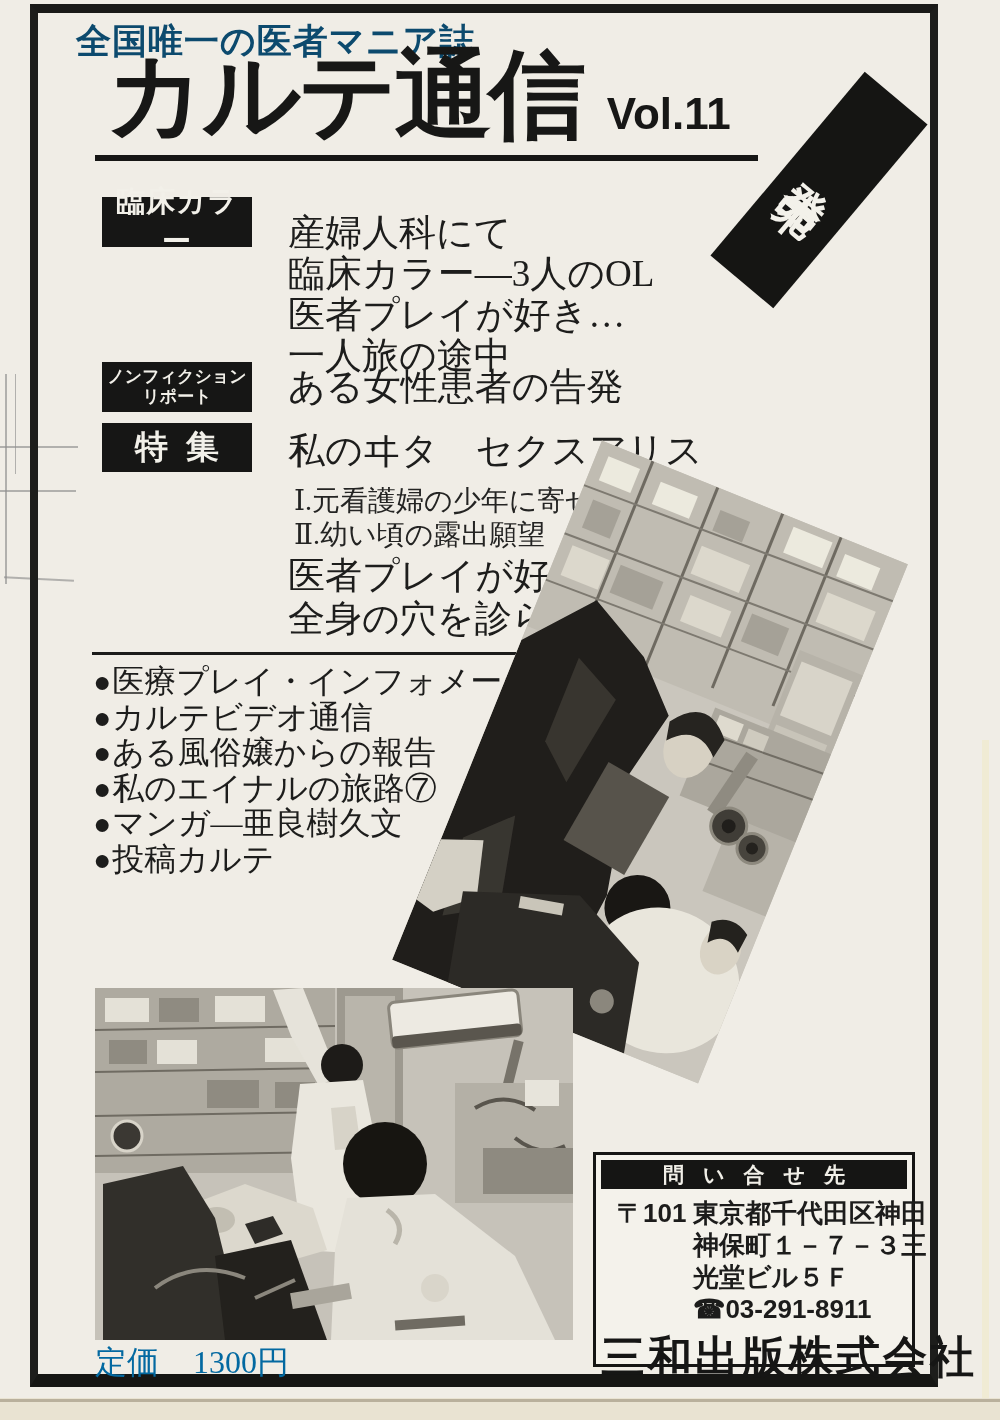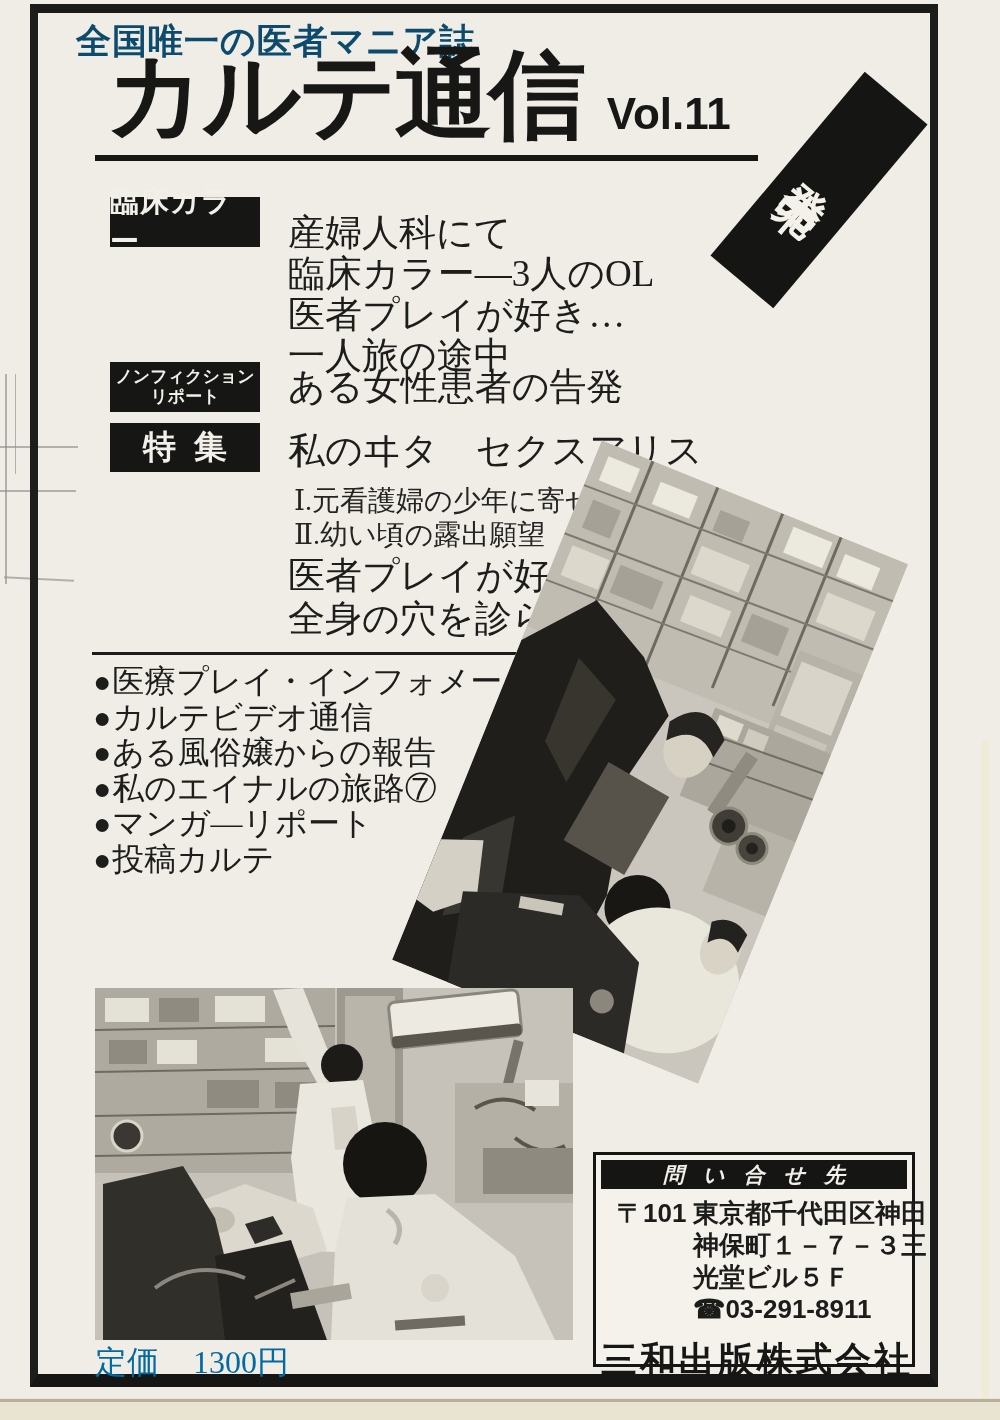--- a/index.html
+++ b/index.html
@@ -18,21 +18,21 @@
   .title-main{font-size:97px;font-weight:900;letter-spacing:-3px;line-height:1.02;color:#171716;}
   .title-vol{font-size:44px;font-weight:800;margin-left:24px;padding-bottom:6px;color:#171716;}
   .title-underline{left:95px;top:155px;width:663px;height:6px;background:#161615;}
 
   .banner{left:778px;top:70px;width:82px;height:240px;background:#151513;transform:rotate(40deg);
           display:flex;align-items:center;justify-content:center;}
   .banner span{writing-mode:vertical-rl;text-orientation:upright;font-size:45px;font-weight:900;
           color:#f3f1ea;letter-spacing:6px;line-height:1;}
 
   .seclabel{left:102px;width:150px;background:#161615;color:#f2f0e9;display:flex;
-            align-items:center;justify-content:center;text-align:left;margin-left:8px;}
+            align-items:center;justify-content:center;text-align:center;}
   .seclabel .sp{letter-spacing:0.55em;margin-right:-0.55em;}
   .lbl1{top:197px;height:50px;font-size:29px;font-weight:bold;letter-spacing:1px;}
   .lbl2{top:362px;height:50px;font-size:17px;font-weight:bold;flex-direction:column;line-height:20px;}
   .lbl3{top:423px;height:49px;font-size:33px;font-weight:bold;}
   .lbl4{top:542px;height:51px;font-size:33px;font-weight:bold;}
 
   .sec-lines{left:288px;font-size:37px;line-height:41px;color:#1d1d1c;white-space:nowrap;}
   .c1{top:212px;}
   .c2{top:366px;}
   .c3{top:430px;}
@@ -45,26 +45,26 @@
            color:#1d1d1c;white-space:nowrap;}
   .bullets .blt{font-size:30px;margin-right:1px;}
 
   .photo1{left:485px;top:482px;width:330px;height:560px;transform:rotate(22deg);background:#cac6bd;}
   .photo2{left:95px;top:988px;width:478px;height:352px;background:#c6c2b9;}
   .photo1 svg,.photo2 svg{display:block;width:100%;height:100%;}
 
   .contact{left:593px;top:1152px;width:322px;height:215px;box-sizing:border-box;
            border:3px solid #151514;background:#f4f2eb;padding:5px 5px 0 5px;}
   .contact-header{height:29px;background:#151514;color:#f1efe8;font-size:21px;font-weight:bold;
-           text-align:center;line-height:29px;letter-spacing:19px;text-indent:19px;overflow:hidden;font-style:italic;}
+           text-align:center;line-height:29px;letter-spacing:19px;text-indent:19px;overflow:hidden;}
   .contact-body{display:flex;margin-top:8px;font-size:26px;line-height:32px;font-weight:600;color:#1c1c1b;}
   .contact-postal{margin-left:16px;width:76px;flex:none;}
   .contact-addr{white-space:nowrap;}
-  .contact-company{font-size:36px;font-weight:700;letter-spacing:3px;text-align:center;
-           margin-top:11px;color:#161615;white-space:nowrap;}
+  .contact-company{font-size:44px;font-weight:700;letter-spacing:3px;text-align:center;
+           margin-top:3px;color:#161615;white-space:nowrap;}
 
   .price{left:95px;top:1341px;font-size:32px;color:#0369a1;white-space:nowrap;}
   .price .gap{display:inline-block;width:34px;}
 
   .regmarks div{position:absolute;background:#8f8f8f;opacity:0.65;}
   .edge-strip{left:0;top:1398px;width:1000px;height:22px;background:#e9e3d2;}
   .edge-line{left:0;top:1399px;width:1000px;height:3px;background:#a89f8a;opacity:0.75;}
   .right-streak{left:982px;top:740px;width:7px;height:680px;background:#f0ead0;opacity:0.8;}
 </style>
 </head>
@@ -121,21 +121,21 @@
     <div>全身の穴を診られたい</div>
   </div>
 
   <div class="abs divider"></div>
 
   <ul class="abs bullets mincho">
     <li><span class="blt">●</span><span>医療プレイ・インフォメーション</span></li>
     <li><span class="blt">●</span><span>カルテビデオ通信</span></li>
     <li><span class="blt">●</span><span>ある風俗嬢からの報告</span></li>
     <li><span class="blt">●</span><span>私のエイナルの旅路⑦</span></li>
-    <li><span class="blt">●</span><span>マンガ—リポート</span></li>
+    <li><span class="blt">●</span><span>マンガ—亜良樹久文</span></li>
     <li><span class="blt">●</span><span>投稿カルテ</span></li>
   </ul>
 
   <div class="abs photo1">
     <svg viewBox="0 0 330 560">
       <rect width="330" height="560" fill="#cac6bd"></rect>
       <rect x="0" y="0" width="330" height="200" fill="#c0bcb2"></rect>
       <g stroke="#6e6a61" stroke-width="3">
         <line x1="55" y1="0" x2="55" y2="200"></line>
           <line x1="125" y1="0" x2="125" y2="195"></line>

